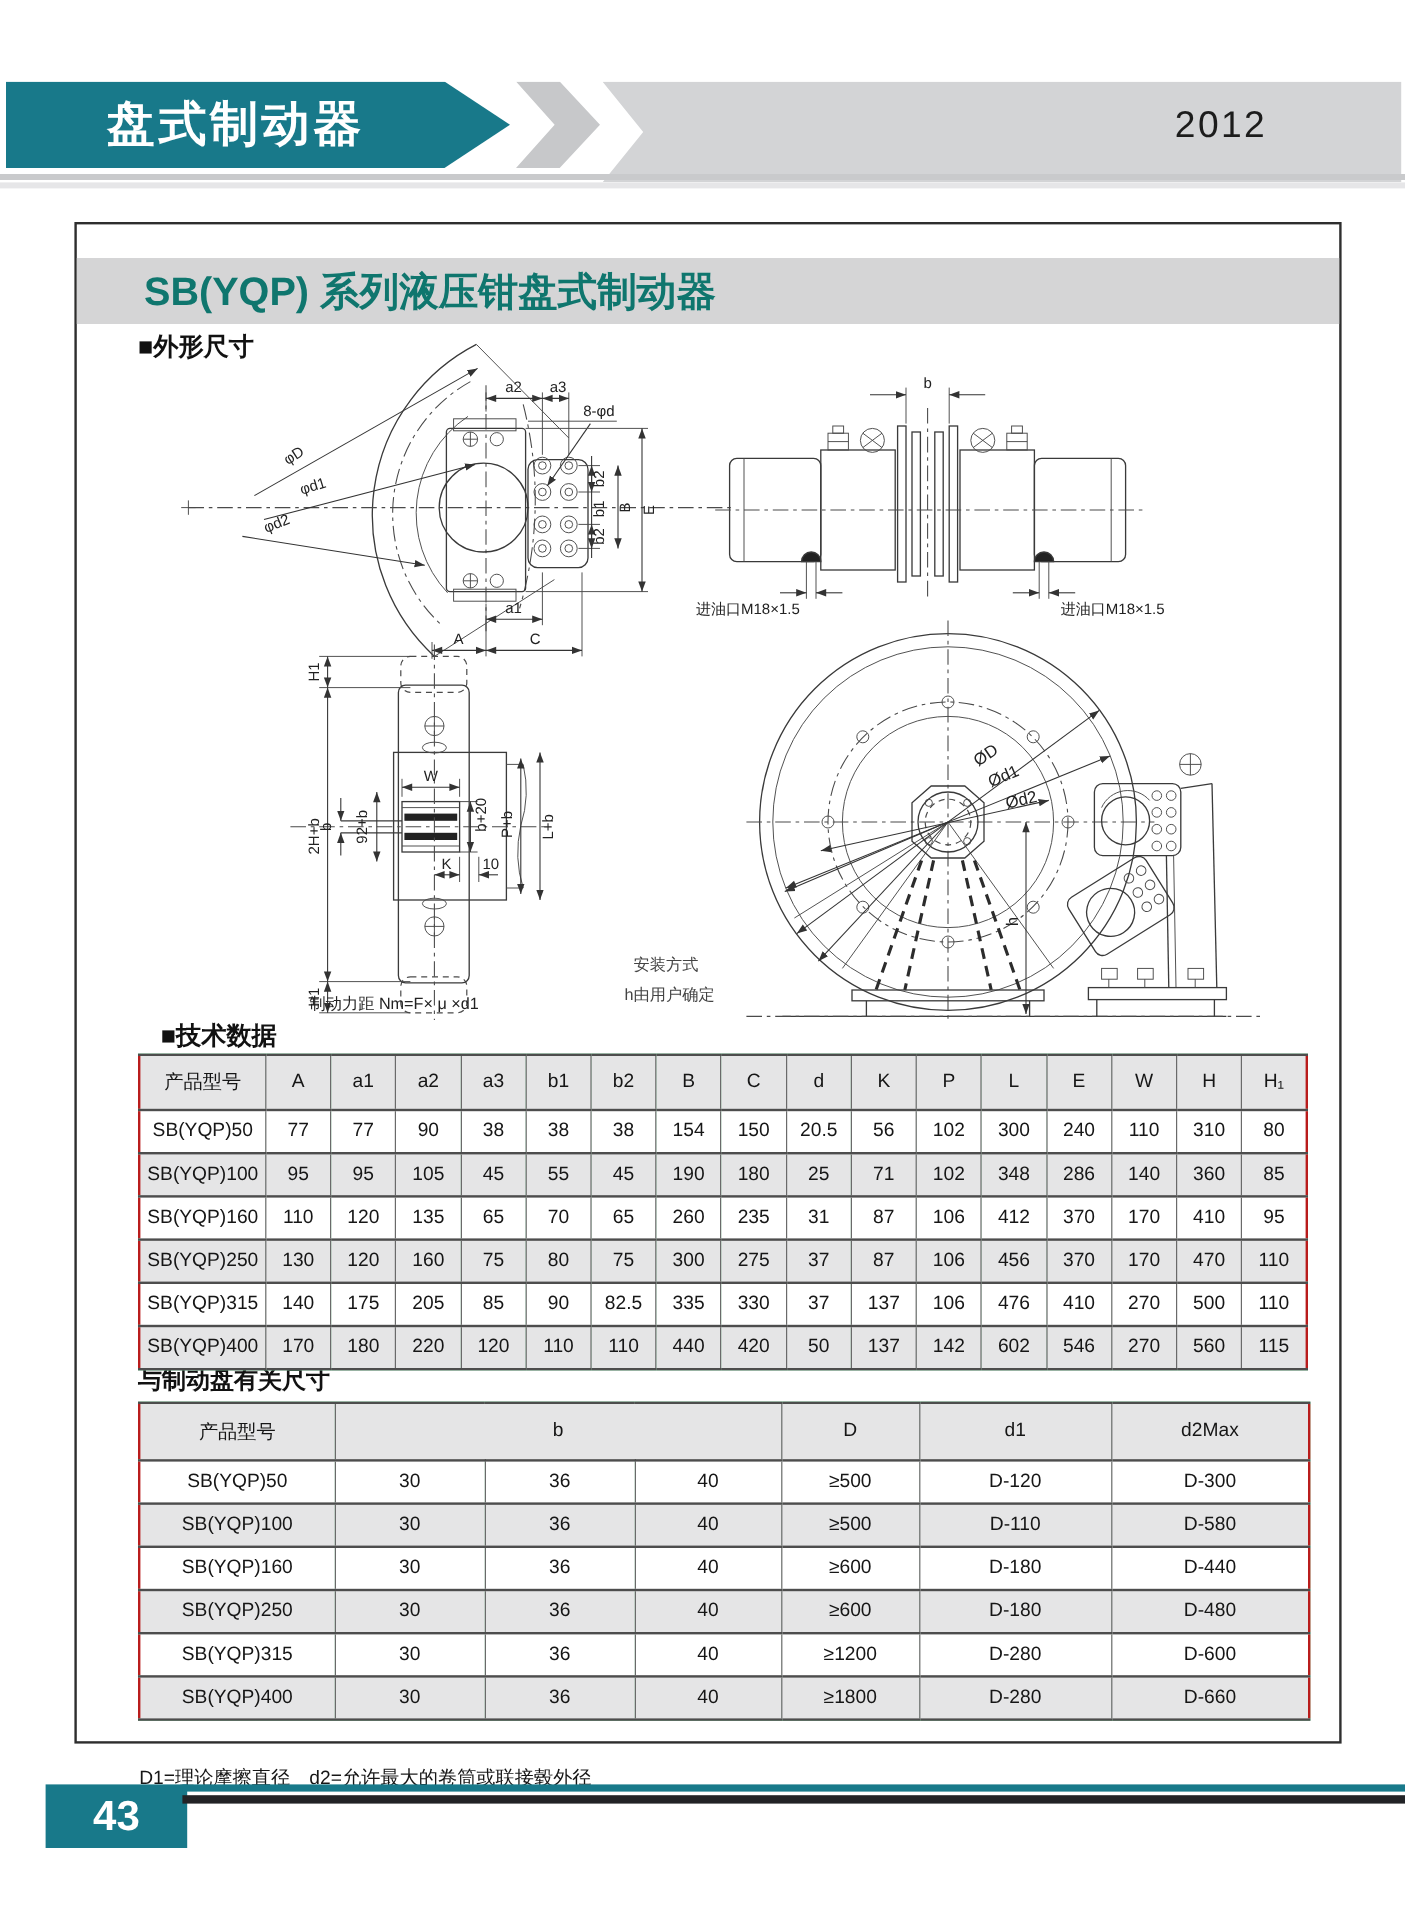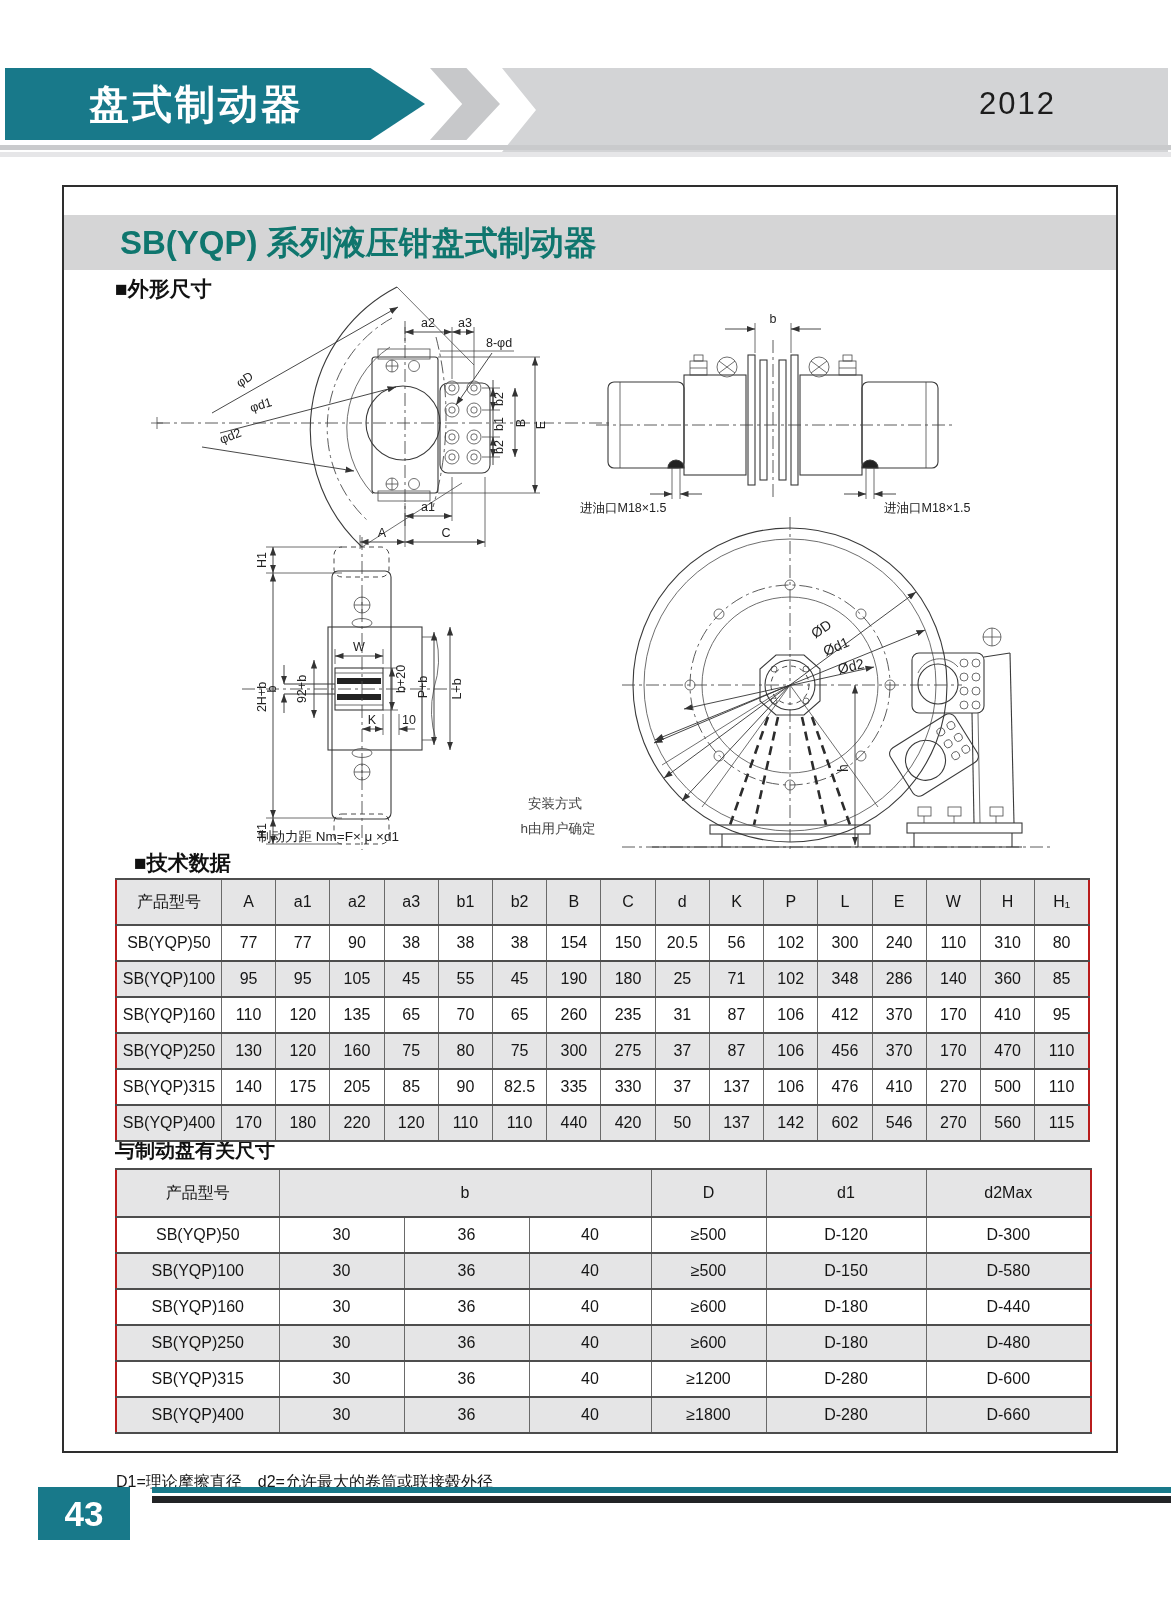--- a/index.html
+++ b/index.html
@@ -35,21 +35,21 @@
   table.spec th,table.spec td{border-left:1px solid #6a6a6a;border-right:1px solid #6a6a6a;
     border-top:2px solid #4d4d4d;border-bottom:2px solid #4d4d4d;
     font-size:16px;font-weight:normal;color:#161616;text-align:center;padding:0;}
   table.spec thead th{background:#e5e5e6;height:44px;}
   table.spec tbody td{height:34px;background:#fff;}
   table.spec tbody tr.shade td{background:#e5e5e6;}
   #disc-table thead th{height:46px;}
   .footnote{position:absolute;font-size:16px;color:#161616;}
 
   
-  .page-num-box{position:absolute;left:38px;top:1487px;width:92px;height:53px;
+  .page-num-box{position:absolute;left:38px;top:1487px;width:118px;height:53px;
     background:#18798a;color:#fff;font-size:35px;font-weight:bold;
     text-align:center;line-height:53px;}
   .stripe-teal{position:absolute;left:152px;top:1487px;width:1019px;height:6px;background:#18798a;}
   .stripe-black{position:absolute;left:152px;top:1496px;width:1019px;height:7px;background:#222326;}
 
   
   svg text{font-family:"Liberation Sans",sans-serif;font-size:12.5px;fill:#222;}
   svg .ln{stroke:#3a3a3a;stroke-width:1.1;fill:none;}
   svg .thin{stroke:#4a4a4a;stroke-width:0.8;fill:none;}
   svg .cl{stroke:#4a4a4a;stroke-width:0.9;fill:none;stroke-dasharray:13 4 3 4;}
@@ -594,21 +594,21 @@
           <td>≥500</td>
           <td>D-120</td>
           <td>D-300</td>
         </tr>
         <tr class="shade">
           <td>SB(YQP)100</td>
           <td>30</td>
           <td>36</td>
           <td>40</td>
           <td>≥500</td>
-          <td>D-150</td>
+          <td>D-110</td>
           <td>D-580</td>
         </tr>
         <tr>
           <td>SB(YQP)160</td>
           <td>30</td>
           <td>36</td>
           <td>40</td>
           <td>≥600</td>
           <td>D-180</td>
           <td>D-440</td>

